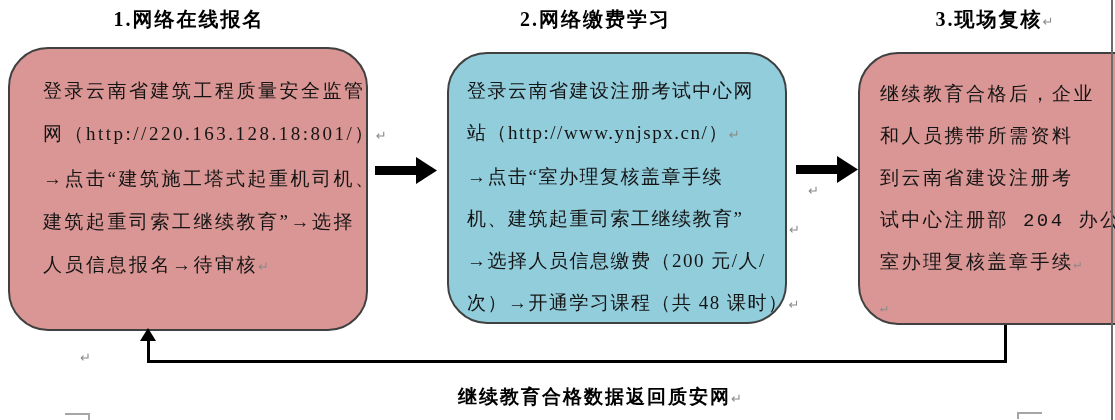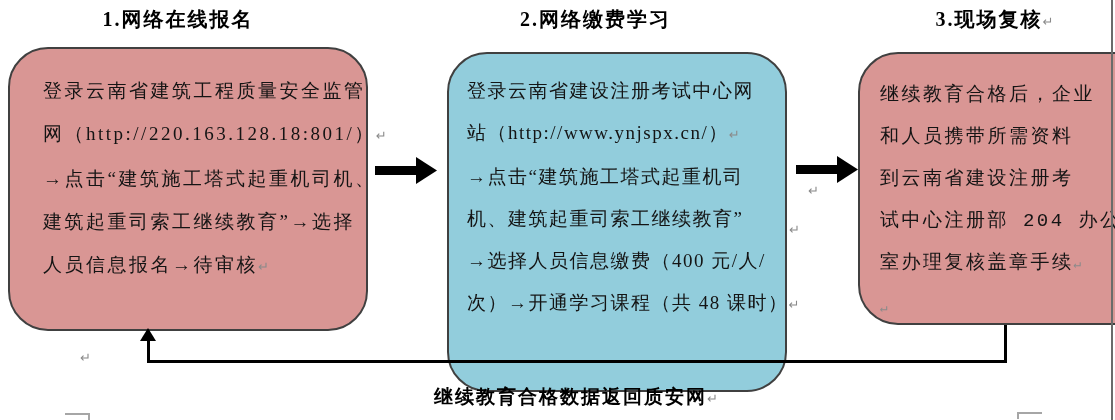--- a/index.html
+++ b/index.html
@@ -16,33 +16,33 @@
   .step-title {
     position: absolute;
     top: 6px;
     font-size: 20px;
     font-weight: bold;
     letter-spacing: 2px;
     text-align: center;
     white-space: nowrap;
     color: #000;
   }
-  .title-1 { left: 83px;  width: 190px; }
+  .title-1 { left: 94px;  width: 190px; }
   .title-2 { left: 498px; width: 195px; font-family: Liberation Serif, serif; }
   .title-3 { left: 912px; width: 165px; }
 
   .flow-box {
     position: absolute;
     border: 2px solid #404040;
     border-radius: 40px;
   }
   .box-pink { background: #d99694; }
   .box-blue { background: #92cddc; }
   .box-1 { left: 8px;   top: 47px; width: 360px; height: 284px; padding: 20px 14px 0 33px; }
-  .box-2 { left: 447px; top: 52px; width: 340px; height: 340px; padding: 16px 8px 0 18px; }
+  .box-2 { left: 447px; top: 52px; width: 340px; height: 272px; padding: 16px 8px 0 18px; }
   .box-3 { left: 858px; top: 52px; width: 300px; height: 273px; padding: 20px 6px 0 20px; font-family: Liberation Mono, monospace; }
 
   .box-1 .line { line-height: 43px; font-size: 19px; letter-spacing: 2.5px; }
   .box-2 .line { line-height: 42px; font-size: 19px; letter-spacing: 1.5px; }
   .box-3 .line { line-height: 42px; font-size: 19px; letter-spacing: 2.5px; }
   .line { white-space: nowrap; color: #141414; }
 
   .flow-arrow { position: absolute; }
   .arrow-1 { left: 375px; top: 152px; }
   .arrow-2 { left: 796px; top: 151px; }
@@ -54,21 +54,21 @@
   .conn-arrowhead {
     position: absolute; left: 140px; top: 328px;
     width: 0; height: 0;
     border-left: 8px solid transparent;
     border-right: 8px solid transparent;
     border-bottom: 13px solid #000;
   }
 
   .caption {
     position: absolute;
-    left: 396px; top: 384px; width: 360px;
+    left: 420px; top: 384px; width: 360px;
     text-align: center;
     font-size: 19px;
     font-weight: bold;
     letter-spacing: 2px;
     color: #000;
     white-space: nowrap;
   }
 
   .pmark {
     color: #8a8a8a;
@@ -108,23 +108,23 @@
     <div class="line">登录云南省建筑工程质量安全监管</div>
     <div class="line">网（http://220.163.128.18:801/）<span class="pmark">↵</span></div>
     <div class="line">→点击“建筑施工塔式起重机司机、</div>
     <div class="line">建筑起重司索工继续教育”→选择</div>
     <div class="line">人员信息报名→待审核<span class="pmark">↵</span></div>
   </div>
 
   <div class="flow-box box-blue box-2">
     <div class="line">登录云南省建设注册考试中心网</div>
     <div class="line">站（http://www.ynjspx.cn/）<span class="pmark">↵</span></div>
-    <div class="line">→点击“建筑施工塔式起重机司</div>
+    <div class="line">→点击“室办理复核盖章手续</div>
     <div class="line">机、建筑起重司索工继续教育”</div>
-    <div class="line">→选择人员信息缴费（400 元/人/</div>
+    <div class="line">→选择人员信息缴费（200 元/人/</div>
     <div class="line">次）→开通学习课程（共 48 课时）<span class="pmark">↵</span></div>
   </div>
 
   <div class="flow-box box-pink box-3">
     <div class="line">继续教育合格后，企业</div>
     <div class="line">和人员携带所需资料</div>
     <div class="line">到云南省建设注册考</div>
     <div class="line">试中心注册部 204 办公</div>
     <div class="line">室办理复核盖章手续<span class="pmark">↵</span></div>
     <div class="line"><span class="pmark">↵</span></div>

